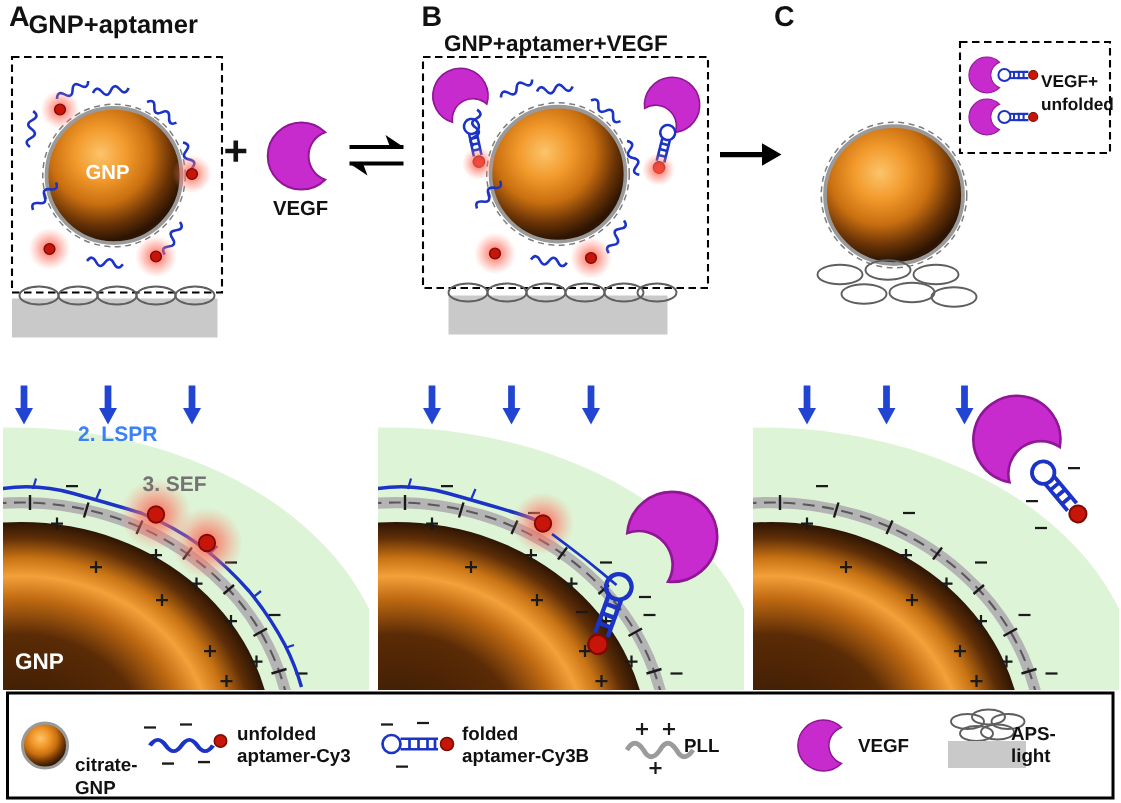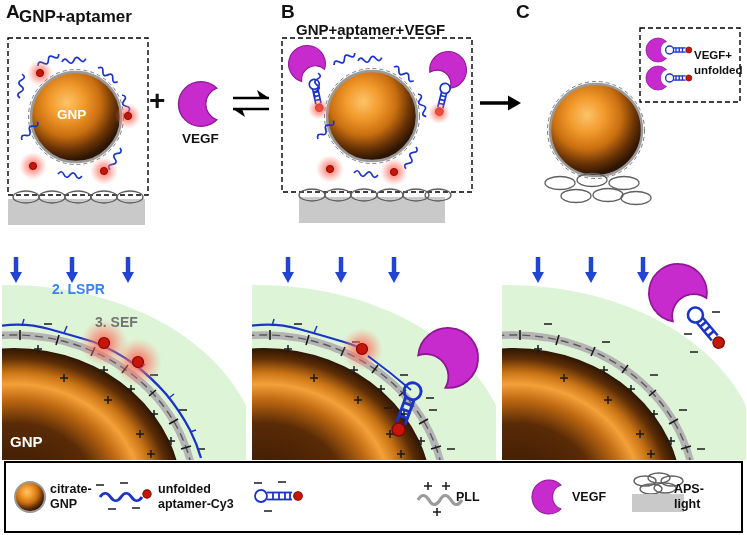--- a/index.html
+++ b/index.html
@@ -305,28 +305,32 @@
 <div class="lbl" style="left:516px;top:2px;font-size:19px;font-weight:800">C</div>
 <div class="lbl" style="left:694px;top:48px;width:46px;text-align:left;font-size:11.5px;line-height:15px">
   <div>VEGF+</div>
   <div>unfolded</div>
 </div>
 
 <div class="lbl" style="left:52px;top:282px;font-size:14px;color:#3b82f6">2. LSPR</div>
 <div class="lbl" style="left:95px;top:315px;font-size:14px;color:#737373">3. SEF</div>
 <div class="lbl" style="left:10px;top:434px;font-size:15px;color:#fff">GNP</div>
 
-<div class="lgl" style="left:50px;top:482px">
+<div class="lgl" style="left:50px;top:503px">
   <div>citrate-</div>
   <div>GNP</div>
 </div>
 <div class="lgl" style="left:158px;top:482px">
   <div>unfolded</div>
   <div>aptamer-Cy3</div>
 </div>
+<div class="lgl" style="left:308px;top:482px">
+  <div>folded</div>
+  <div>aptamer-Cy3B</div>
+</div>
 <div class="lgl" style="left:456px;top:490px">
   <div>PLL</div>
 </div>
 <div class="lgl" style="left:572px;top:490px">
   <div>VEGF</div>
 </div>
 <div class="lgl" style="left:674px;top:482px">
   <div>APS-</div>
   <div>light</div>
 </div>

